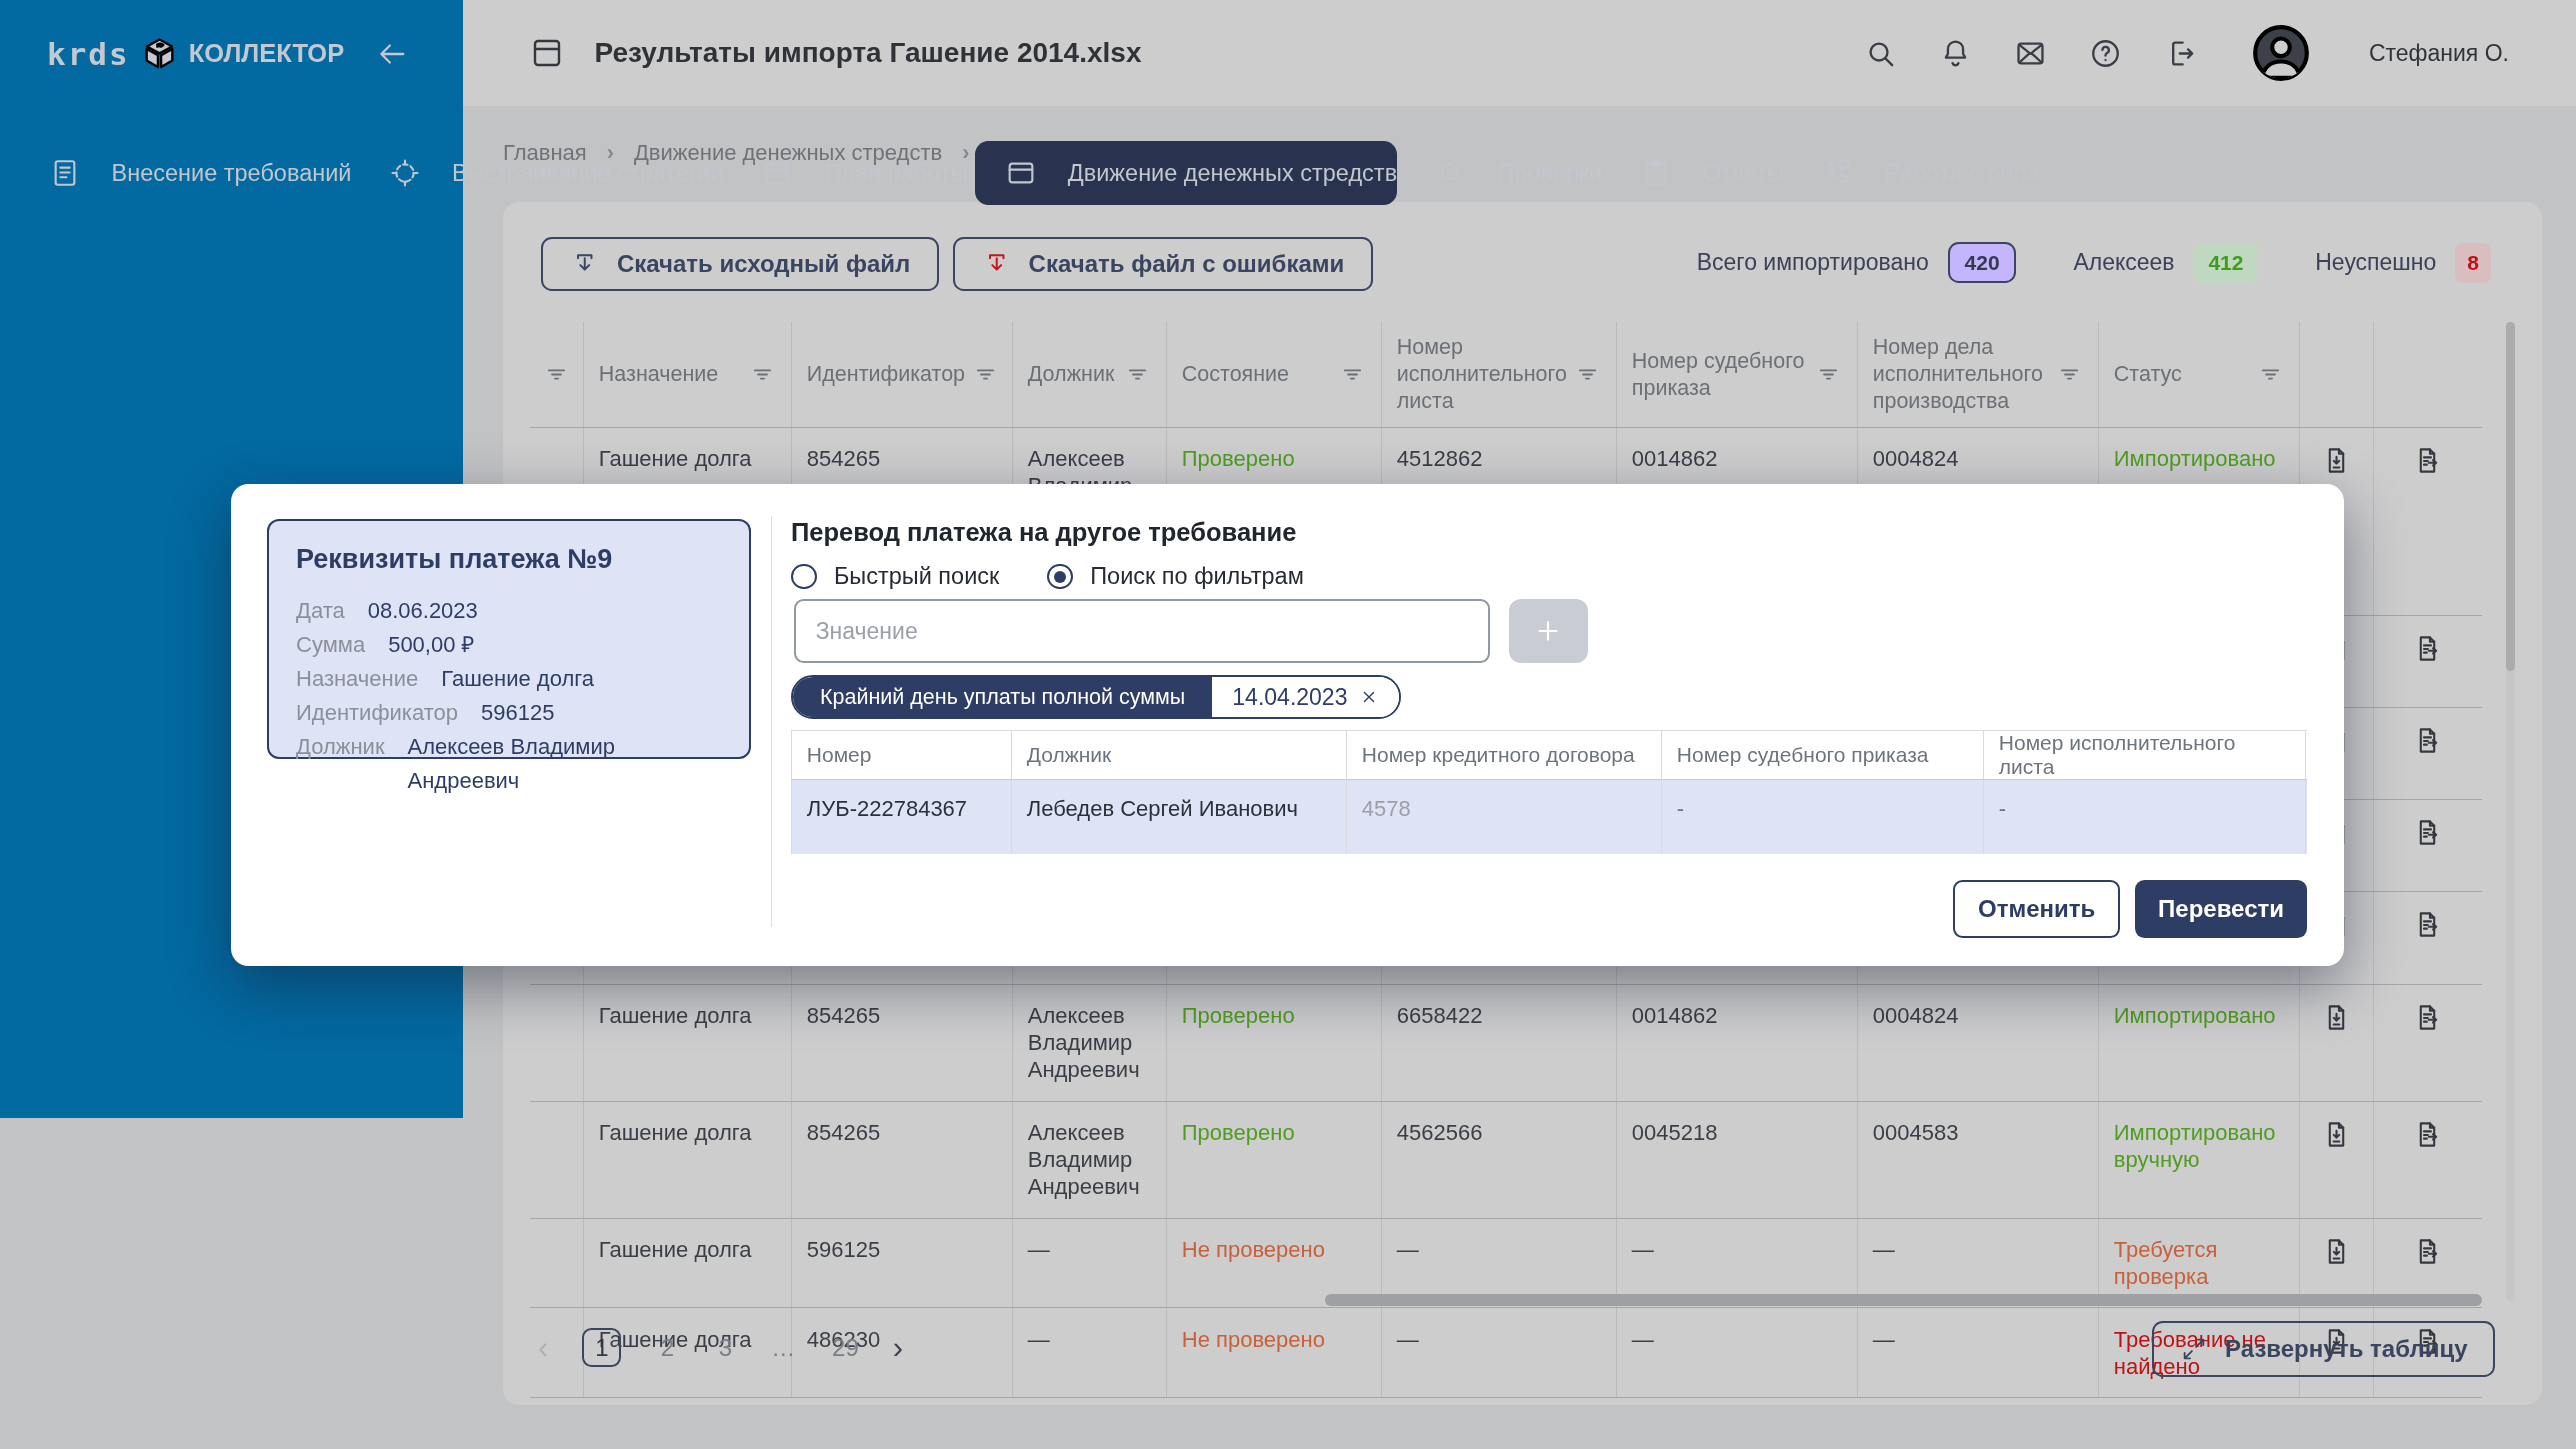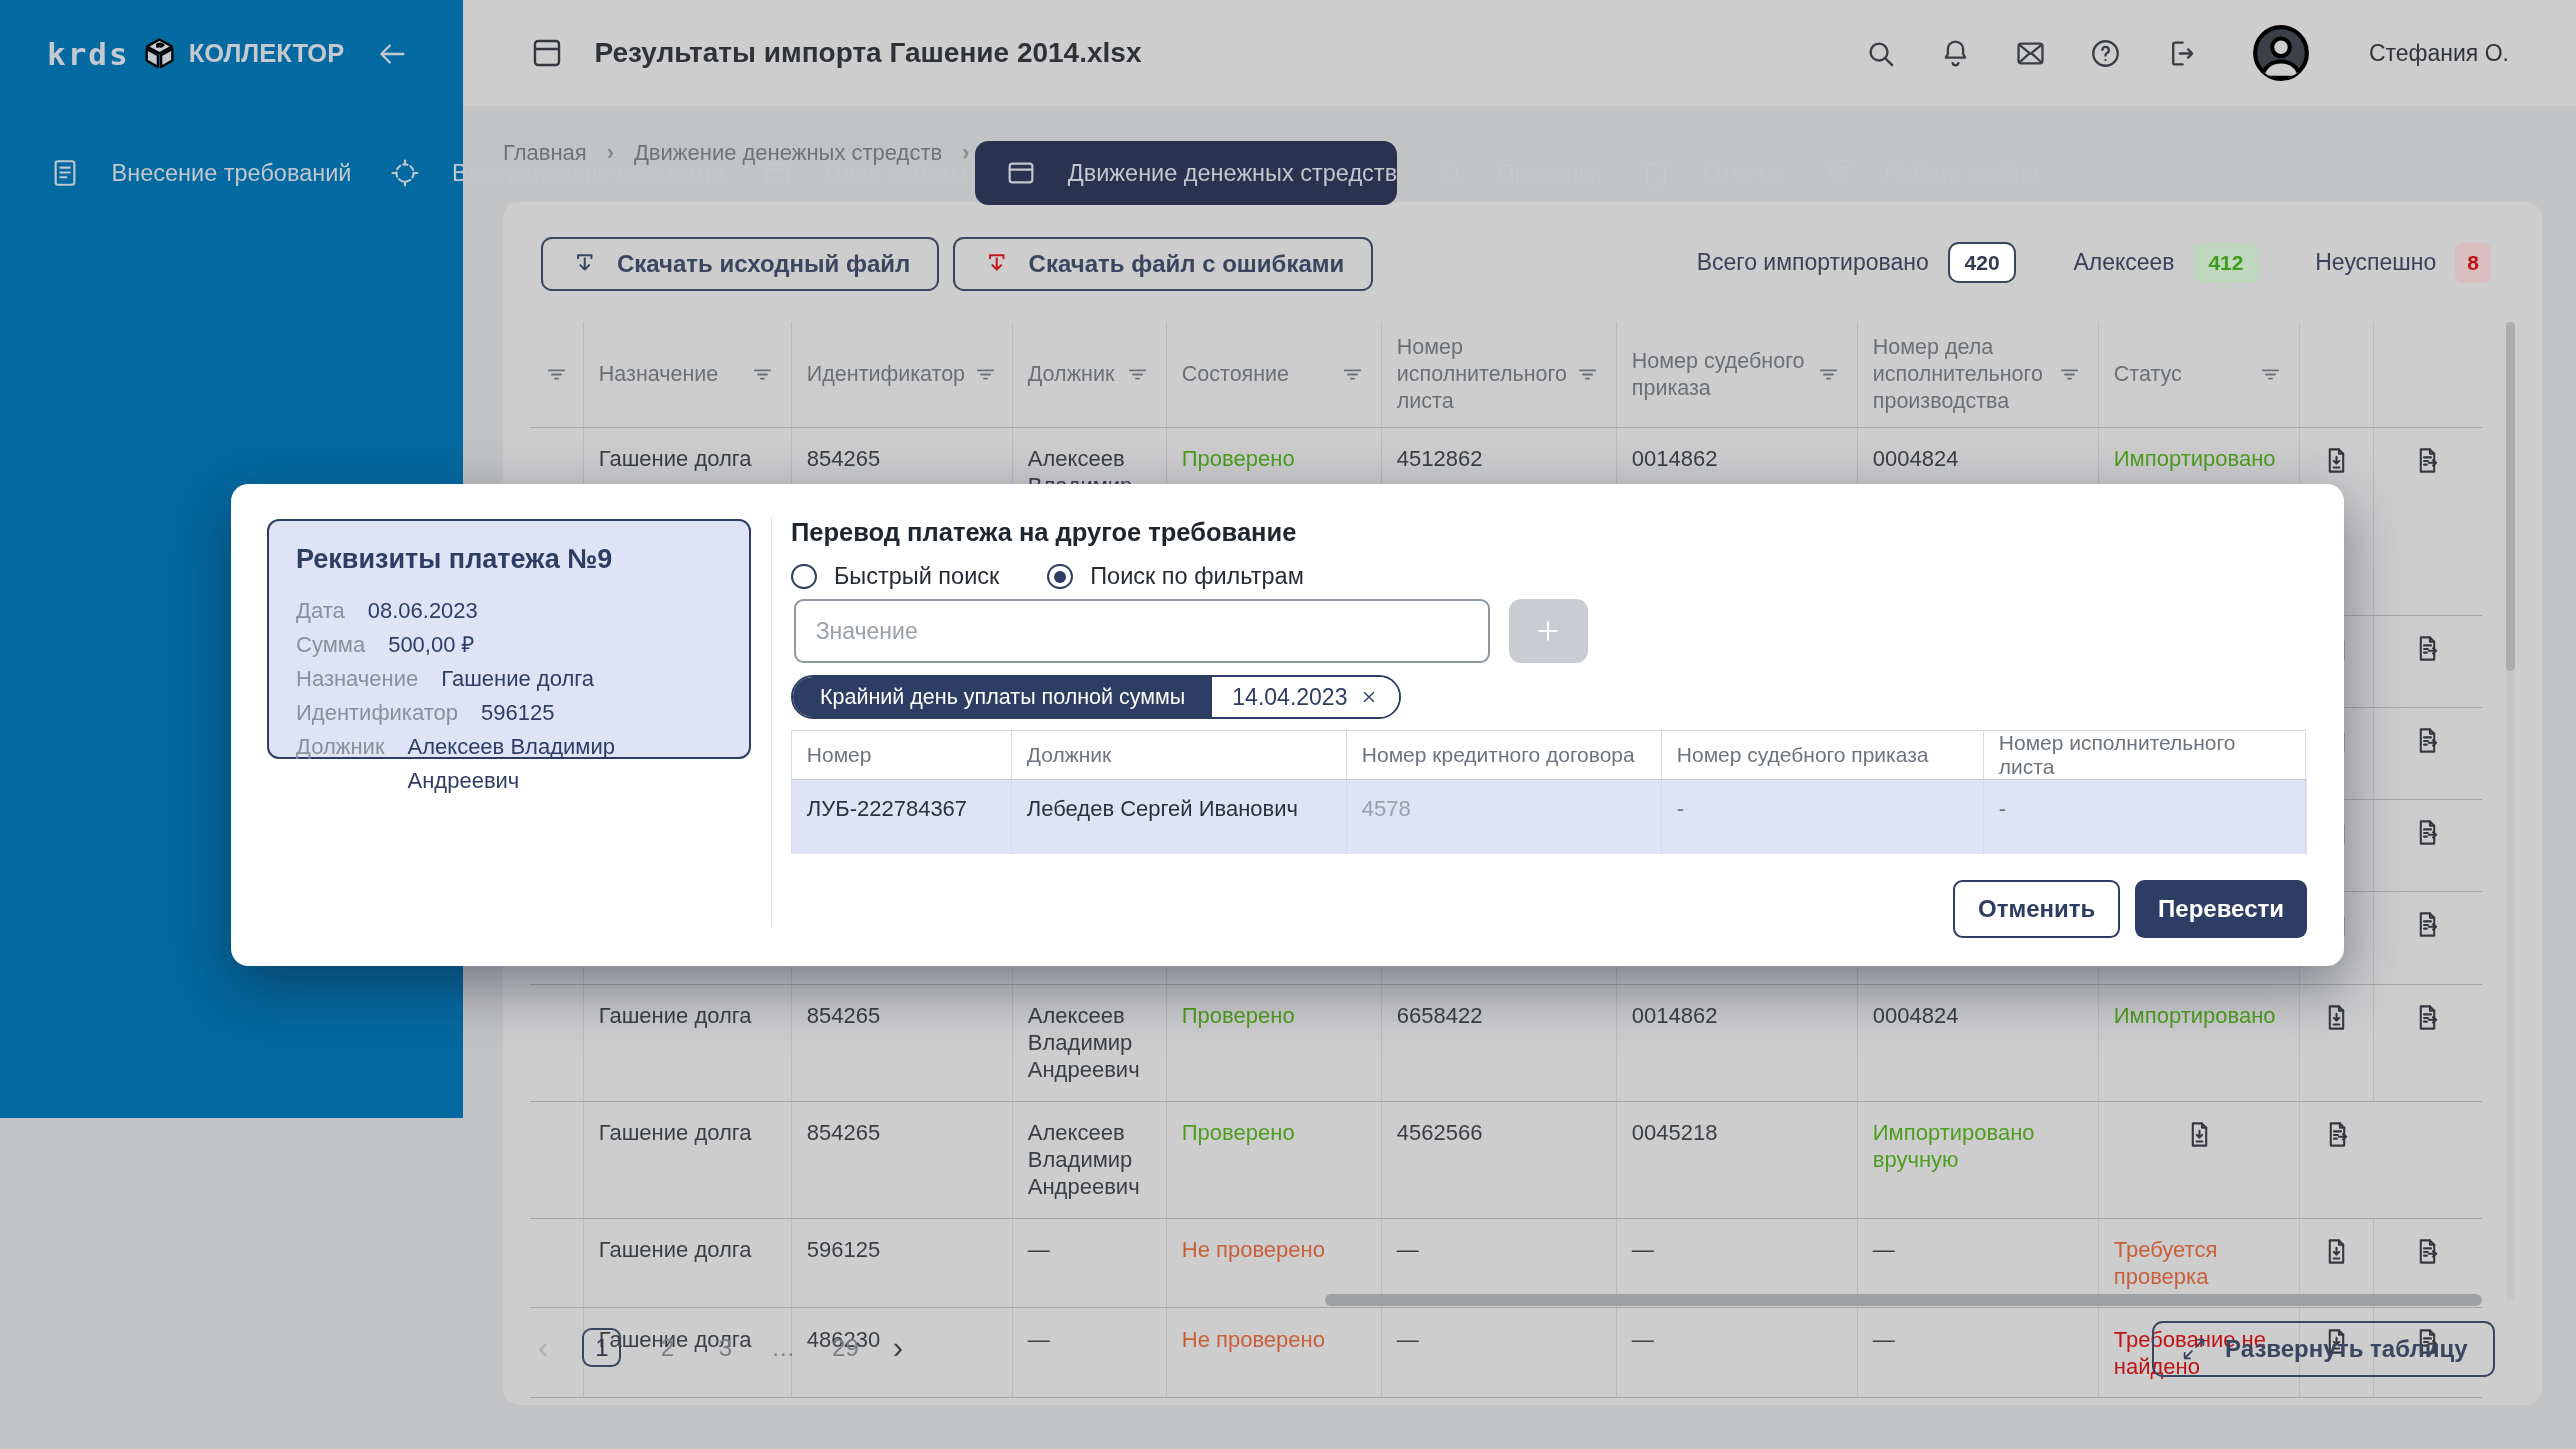--- a/index.html
+++ b/index.html
@@ -33,21 +33,21 @@
   .bc-sep { color:#85898E; font-size:21.5px; font-weight:700; }
   .card { position:absolute; left:503px; top:202px; width:2039px; height:1203px; background:#CDCDCE; border-radius:16px; z-index:1; }
 
   .toolbar { position:absolute; left:38px; top:35px; display:flex; gap:13.4px; }
   .btn-outline { display:flex; align-items:center; gap:17.4px; height:54px; padding:0 27px; border:2px solid #3A455F; border-radius:10.7px; color:#3A455F; font-weight:700; font-size:24px; background:transparent; cursor:pointer; white-space:nowrap; }
   .btn-outline .b-ic { width:29.5px; height:29.5px; }
   .b-ic.red { color:#C3151C; }
 
   .stats { position:absolute; right:51px; top:40px; display:flex; align-items:center; gap:19px; font-size:23px; color:#3A4158; }
   .stat-gap { width:19px; }
-  .badge-total { padding:6.7px 14.8px; border:2px solid #3A455F; border-radius:10.7px; background:#ffffff; color:#333B52; font-size:21px; font-weight:700; }
+  .badge-total { padding:6.7px 14.8px; border:2px solid #3A455F; border-radius:10.7px; background:#c4b5fd; color:#333B52; font-size:21px; font-weight:700; }
   .badge-green { padding:8px 14.8px; border-radius:8px; background:#C0D8BF; color:#3F9D1E; font-size:21px; font-weight:700; }
   .badge-red { padding:8px 12px; border-radius:8px; background:#DABDBE; color:#C01215; font-size:21px; font-weight:700; }
 
   
   .rtable { position:absolute; left:27px; top:120px; width:1952px; }
   .trow { display:grid; grid-template-columns:54px 208px 221px 154px 215px 235px 241px 241px 201px 74px 107px; }
   .trow > div { border-right:1.3px solid #B9BABC; min-width:0; }
   .trow > div:last-child { border-right:none; }
   .trow.thead { min-height:94px; }
   .th { display:flex; align-items:center; justify-content:space-between; gap:6.7px; padding:12px 14.8px; font-size:21.5px; line-height:27px; color:#6B7076; }
@@ -569,20 +569,21 @@
           </div>
         </div>
         <div class="trow body" style="min-height: 101px;">
           <div class="td"></div>
           <div class="td">Гашение долга</div>
           <div class="td">854265</div>
           <div class="td">Алексеев Владимир Андреевич</div>
           <div class="td c-green">Проверено</div>
           <div class="td">4562566</div>
           <div class="td">0045218</div>
+          <div class="td">0004583</div>
           <div class="td c-green">Импортировано вручную</div>
           <div class="td icell">
             <span class="r-ic">
               <svg viewBox="0 0 24 24">
                 <path d="M6.8 3.4h7.1l3.3 3.3v13.9H6.8z"></path>
                 <path d="M13.9 3.4v3.3h3.3"></path>
                 <path d="M12 9.2v5.2M9.9 12.3l2.1 2.1 2.1-2.1M9.8 17.4h4.4"></path>
               </svg>
             </span>
           </div>

